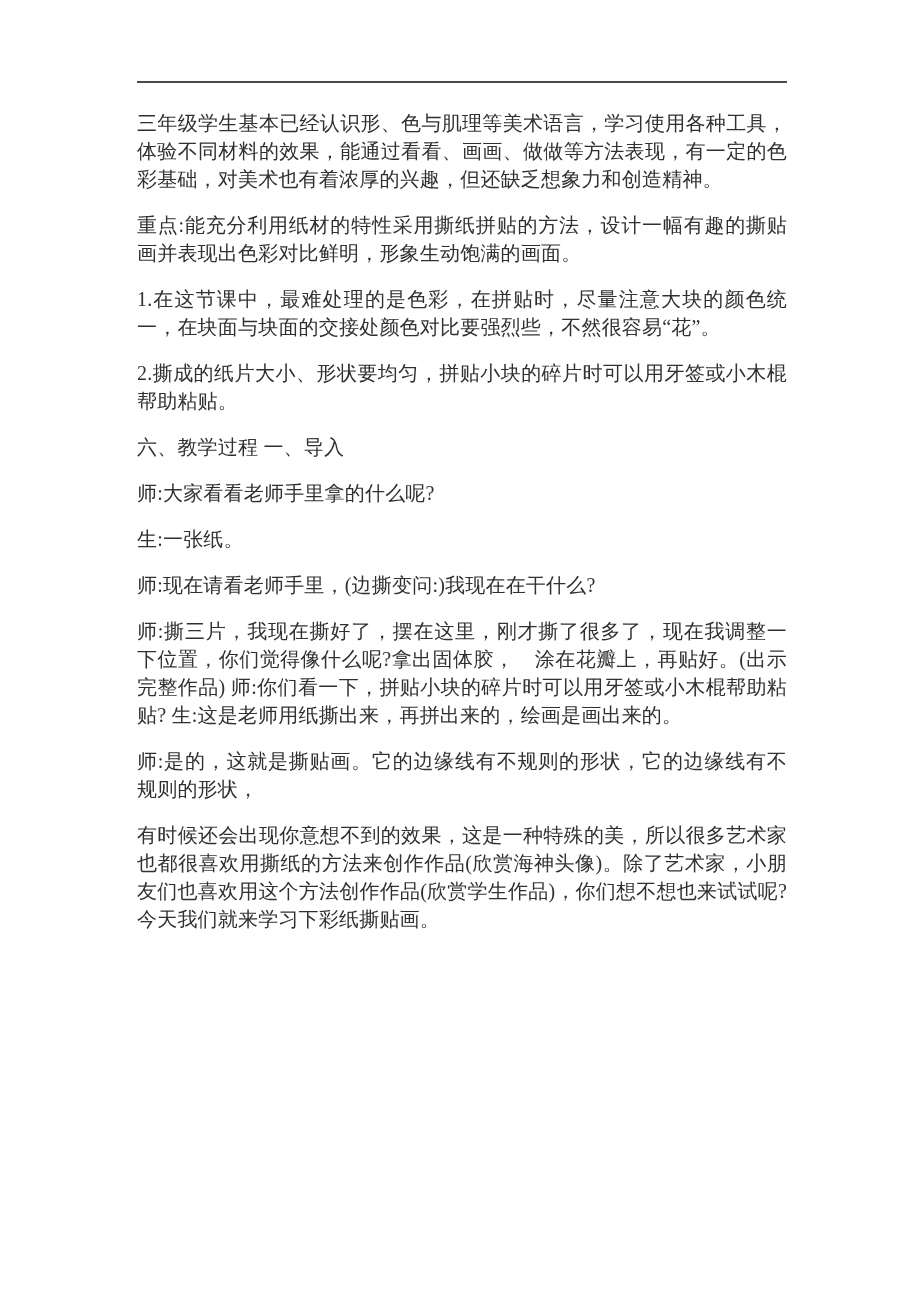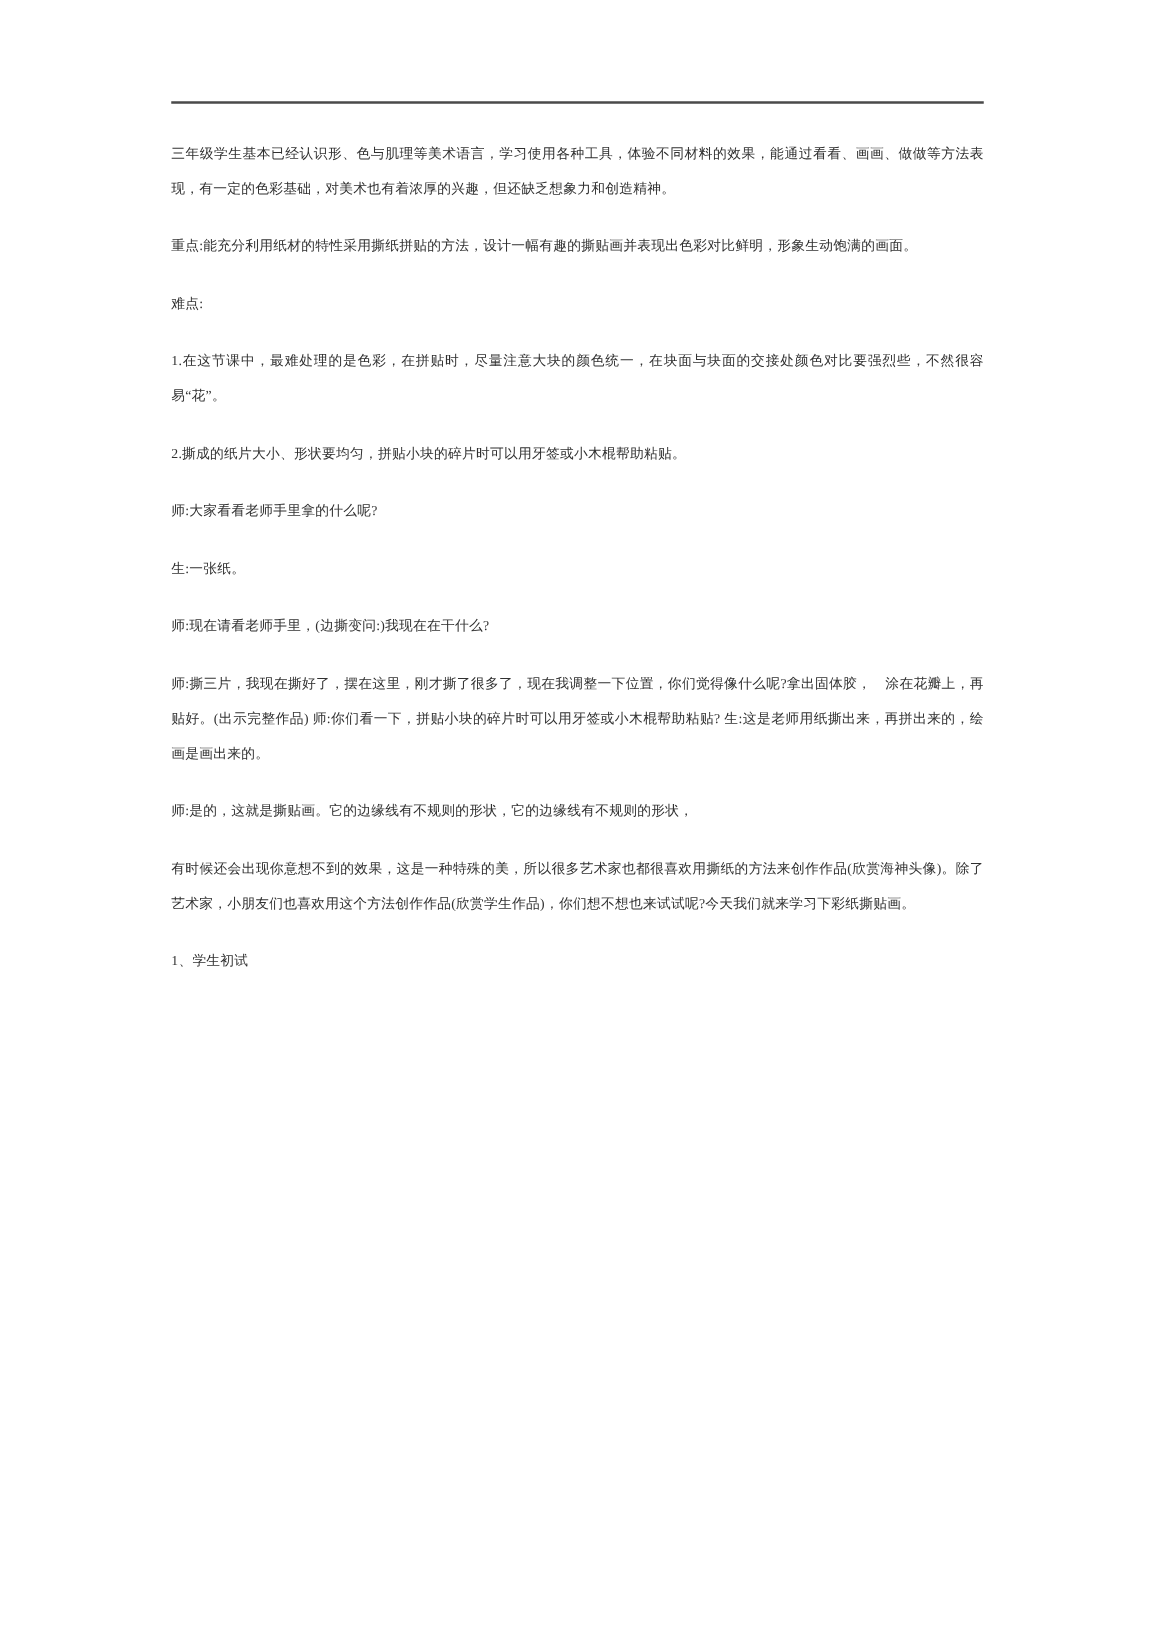--- a/index.html
+++ b/index.html
@@ -22,41 +22,40 @@
     padding: 81px 133px 40px 137px;
     background: var(--page-bg);
   }
   .divider {
     height: 2px;
     width: 100%;
     background: var(--divider-color);
     margin-bottom: 26px;
   }
   .doc-body p {
-    font-size: 11px;
+    font-size: 20px;
     line-height: 28px;
     color: var(--text-color);
     text-align: justify;
     margin-bottom: 18px;
     letter-spacing: 0.2px;
     word-break: break-all;
   }
 </style>
 </head>
 <body>
 
 <div class="page">
   <div class="divider"></div>
   <div class="doc-body">
       <p>三年级学生基本已经认识形、色与肌理等美术语言，学习使用各种工具，体验不同材料的效果，能通过看看、画画、做做等方法表现，有一定的色彩基础，对美术也有着浓厚的兴趣，但还缺乏想象力和创造精神。</p>
       <p>重点:能充分利用纸材的特性采用撕纸拼贴的方法，设计一幅有趣的撕贴画并表现出色彩对比鲜明，形象生动饱满的画面。</p>
-      <p>难点:</p>
       <p>1.在这节课中，最难处理的是色彩，在拼贴时，尽量注意大块的颜色统一，在块面与块面的交接处颜色对比要强烈些，不然很容易“花”。</p>
       <p>2.撕成的纸片大小、形状要均匀，拼贴小块的碎片时可以用牙签或小木棍帮助粘贴。</p>
+      <p>六、教学过程 一、导入</p>
       <p>师:大家看看老师手里拿的什么呢?</p>
       <p>生:一张纸。</p>
       <p>师:现在请看老师手里，(边撕变问:)我现在在干什么?</p>
       <p>师:撕三片，我现在撕好了，摆在这里，刚才撕了很多了，现在我调整一下位置，你们觉得像什么呢?拿出固体胶，　涂在花瓣上，再贴好。(出示完整作品) 师:你们看一下，拼贴小块的碎片时可以用牙签或小木棍帮助粘贴? 生:这是老师用纸撕出来，再拼出来的，绘画是画出来的。</p>
       <p>师:是的，这就是撕贴画。它的边缘线有不规则的形状，它的边缘线有不规则的形状，</p>
       <p>有时候还会出现你意想不到的效果，这是一种特殊的美，所以很多艺术家也都很喜欢用撕纸的方法来创作作品(欣赏海神头像)。除了艺术家，小朋友们也喜欢用这个方法创作作品(欣赏学生作品)，你们想不想也来试试呢?今天我们就来学习下彩纸撕贴画。</p>
-      <p>1、学生初试</p>
     </div>
 </div>
 
 </body></html>

